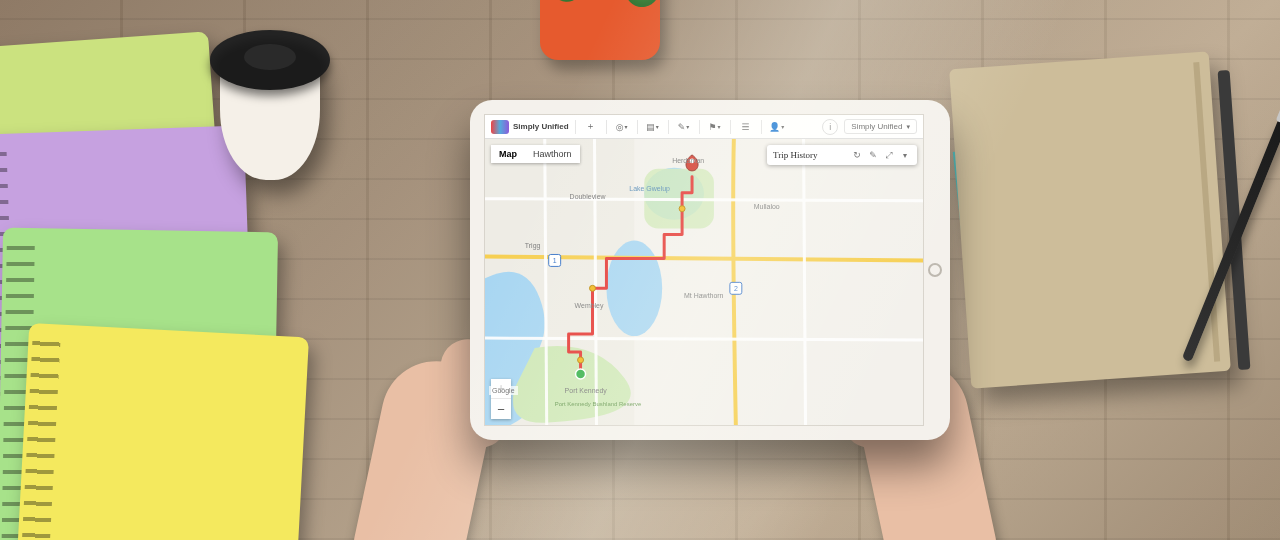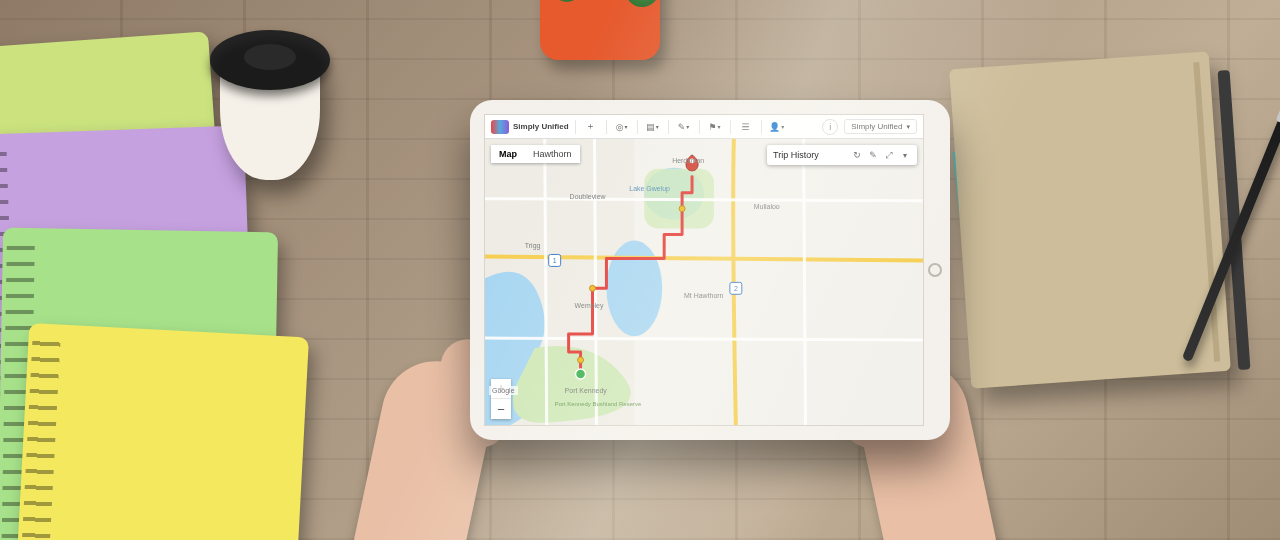--- a/index.html
+++ b/index.html
@@ -90,21 +90,21 @@
   .divider{width:1px;height:14px;background:#e4e4e4;}
   .topbar .spacer{flex:1;}
   .acct { display:flex; align-items:center; gap:4px; font-size:8px; color:#666; padding:2px 6px; border:1px solid #e2e2e2; border-radius:3px; cursor:pointer;}
   .info-pill{width:16px;height:16px;border:1px solid #ddd;border-radius:50%;display:flex;align-items:center;justify-content:center;font-size:9px;color:#888;cursor:pointer;}
 
   
   .map-area{ position:absolute; top:24px; left:0; right:0; bottom:0; }
   .map-type { position:absolute; left:6px; top:6px; background:#fff; border-radius:0; box-shadow:0 1px 3px rgba(0,0,0,0.3); display:flex; font-size:9px; z-index:5;}
   .mtab{ padding:4px 8px; cursor:pointer; color:#444;}
   .mtab.active{ font-weight:700; color:#000;}
-  .panel { position:absolute; right:6px; top:6px; width:150px; background:#fff; border-radius:3px; box-shadow:0 1px 4px rgba(0,0,0,0.3); padding:4px 6px; font-size:9px; display:flex; align-items:center; gap:4px; z-index:5;}
+  .panel { position:absolute; right:6px; top:6px; width:150px; background:#fff; border-radius:3px; box-shadow:0 1px 4px rgba(0,0,0,0.3); padding:4px 6px; font-size:9px; display:flex; align-items:center; gap:4px; z-index:5;font-family:Liberation Serif, serif;}
   .panel .title{flex:1; color:#333;}
   .panel .ic{width:12px;height:12px;color:#777;cursor:pointer;display:flex;align-items:center;justify-content:center;}
   .zoom { position:absolute; left:6px; bottom:6px; width:20px; background:#fff; box-shadow:0 1px 3px rgba(0,0,0,0.3); z-index:5; display:flex; flex-direction:column;}
   .zoom button{width:20px;height:20px;border:none;background:#fff;color:#555;font-size:13px;cursor:pointer;border-bottom:1px solid #e8e8e8;}
   .zoom button:last-child{border-bottom:none;}
   .g-attr{position:absolute; left:4px; bottom:30px; font-size:7px; color:#777; background:rgba(255,255,255,0.7); padding:1px 3px; z-index:5;}
 
   
   .map-svg{position:absolute; inset:0;}
 </style>

